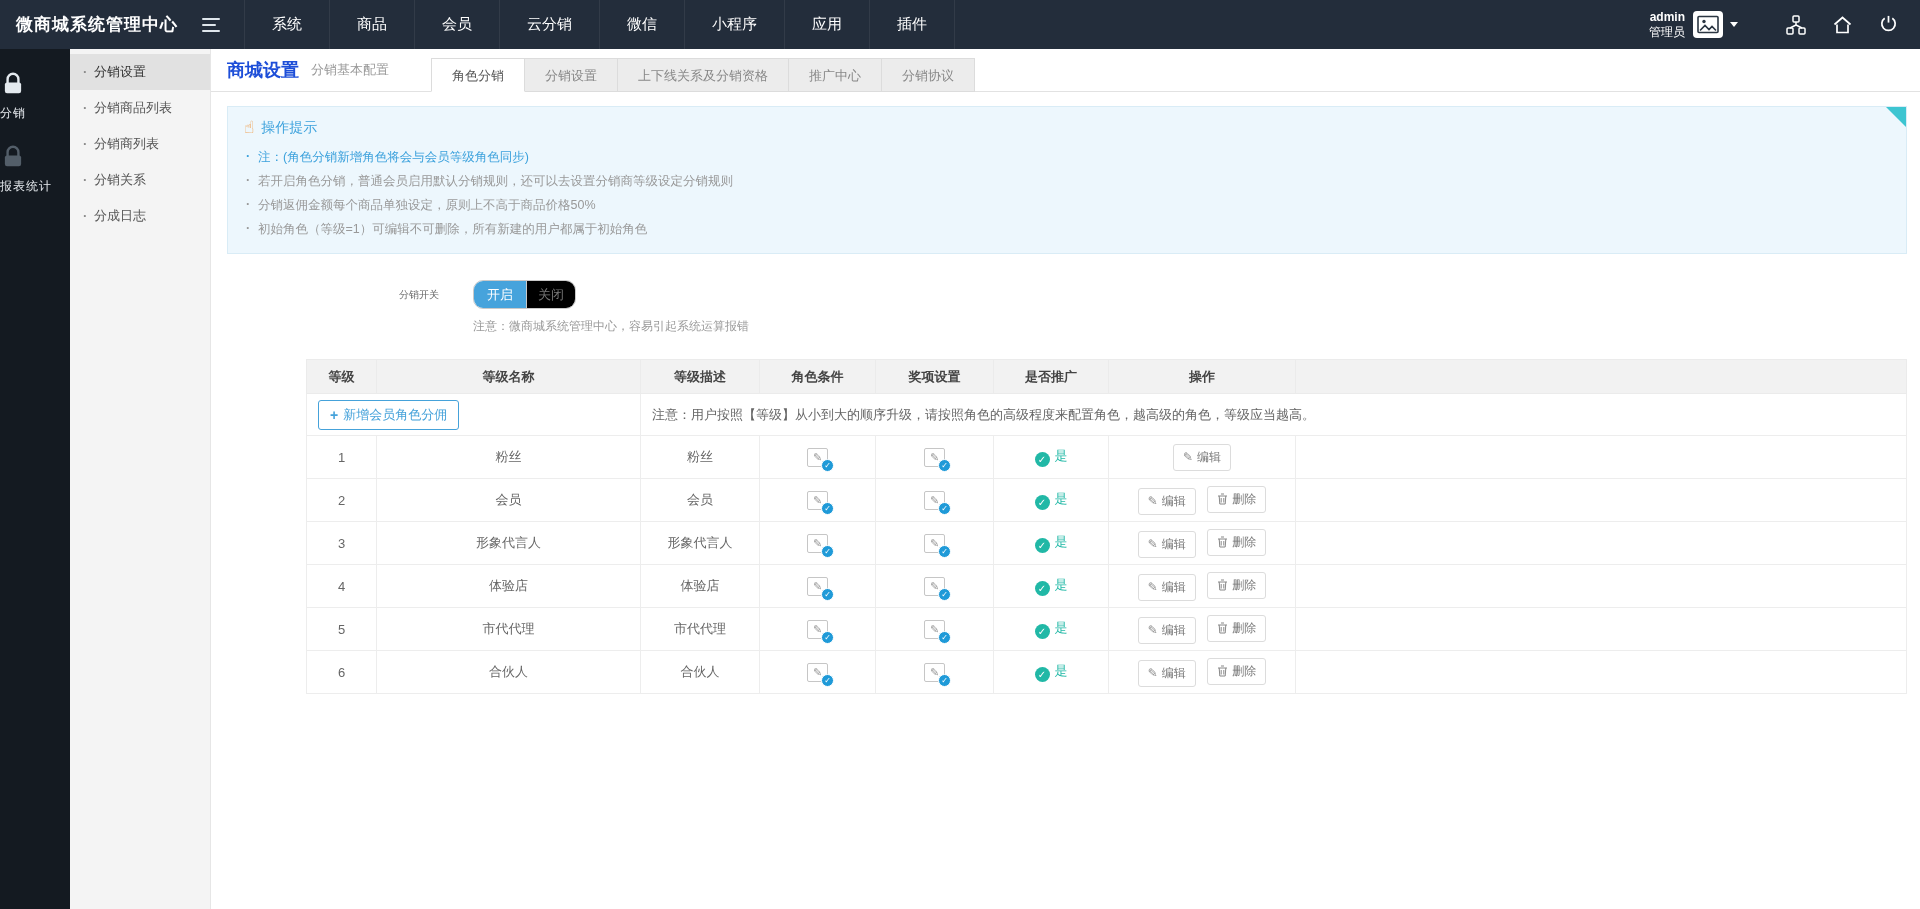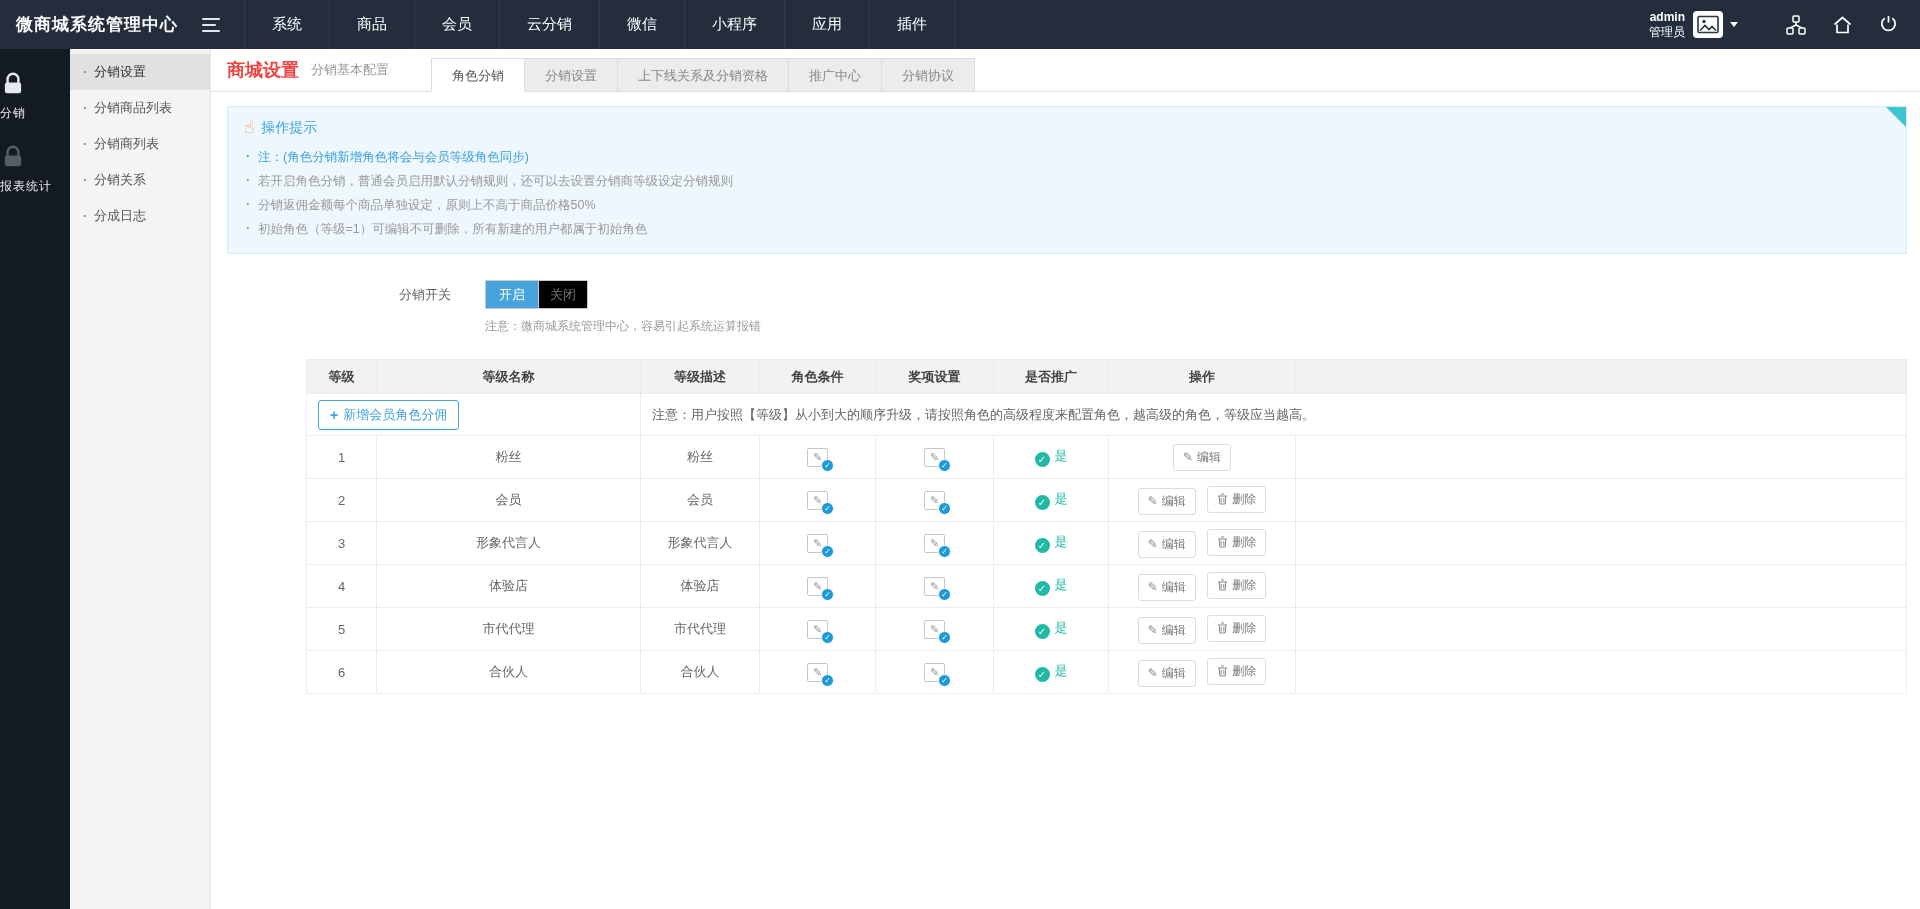--- a/index.html
+++ b/index.html
@@ -56,21 +56,21 @@
     height: 36px; line-height: 36px; font-size: 13px; color: #555;
     padding-left: 24px; position: relative; cursor: pointer; white-space: nowrap;
   }
   .side-item::before { content: "·"; position: absolute; left: 13px; color: #8a8a8a; font-weight: bold; }
   .side-item.active { background: #e1e1e1; color: #333; }
 
   
   .main { position: absolute; top: 49px; left: 211px; right: 0; bottom: 0; background: #fff; }
 
   .page-header { position: relative; height: 43px; border-bottom: 1px solid #e2e2e2; display: flex; align-items: center; }
-  .page-title { font-size: 18px; font-weight: bold; color: #ef4444; margin-left: 16px; }
+  .page-title { font-size: 18px; font-weight: bold; color: #1d4ed8; margin-left: 16px; }
   .page-subtitle { font-size: 13px; color: #999; margin-left: 12px; }
   .tabs { position: absolute; left: 220px; bottom: -1px; display: flex; }
   .tab {
     height: 34px; line-height: 33px; padding: 0 20px; font-size: 13px; color: #888;
     background: #ececec; border: 1px solid #dcdcdc; border-left: none; cursor: pointer;
     white-space: nowrap;
   }
   .tab:first-child { border-left: 1px solid #dcdcdc; }
   .tab.active { background: #fff; color: #555; border-bottom: 1px solid #fff; text-align: center; }
 
@@ -82,22 +82,22 @@
   .corner-fold { position: absolute; top: 0; right: 0; width: 0; height: 0; border-top: 20px solid #3dc5d1; border-left: 20px solid transparent; }
   .tips-title { display: flex; align-items: center; font-size: 14px; color: #3ba1dc; padding-left: 16px; }
   .hand-icon { font-size: 17px; color: #f19a44; margin-right: 7px; }
   .tips-list { list-style: none; margin-top: 7px; }
   .tips-list li { font-size: 12.5px; color: #999; padding: 3.5px 0 3.5px 30px; position: relative; }
   .tips-list li::before { content: "·"; position: absolute; left: 18px; font-weight: bold; }
   .tips-list li.hl { color: #3ba1dc; }
 
   
   .switch-row { display: flex; margin: 26px 0 0 188px; }
-  .switch-label { font-size: 13px; color: #666; line-height: 29px; margin-right: 34px; }
-  .switch-group { display: inline-flex; border: 1px solid #c9c9c9; border-radius: 0; overflow: hidden; }
+  .switch-label { font-size: 10px; color: #666; line-height: 29px; margin-right: 34px; }
+  .switch-group { display: inline-flex; border: 1px solid #c9c9c9; border-radius: 10px; overflow: hidden; }
   .switch-group button { height: 27px; font-size: 13px; cursor: pointer; font-family: inherit; }
   .btn-on { background: #46a3dc; color: #fff; border: none; padding: 0 13px; }
   .btn-off { background: #000000; color: #777; border: none; border-left: 1px solid #c9c9c9; padding: 0 11px; }
   .switch-note { font-size: 12px; color: #9a9a9a; margin-top: 9px; }
 
   
   table.levels { margin: 24px 13px 0 95px; border-collapse: collapse; table-layout: fixed; width: 1601px; }
   .levels th {
     background: #f2f2f2; border: 1px solid #ebebeb; font-size: 13px; color: #444;
     font-weight: bold; height: 34px; text-align: center;

